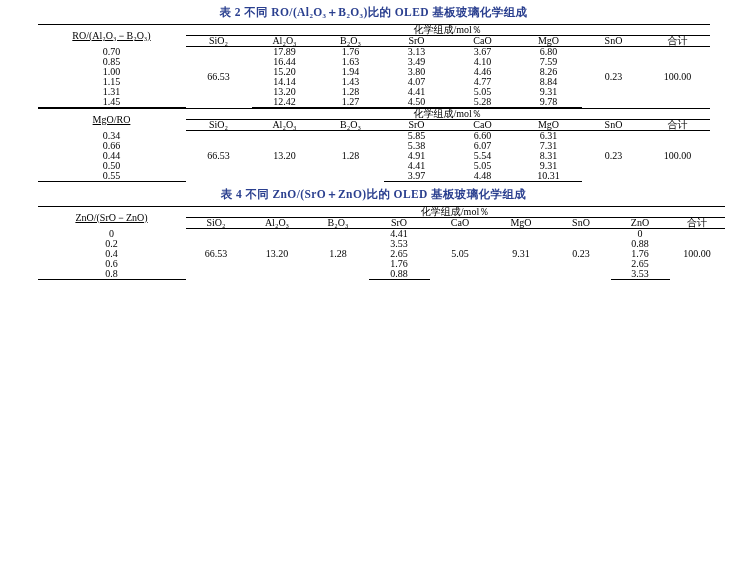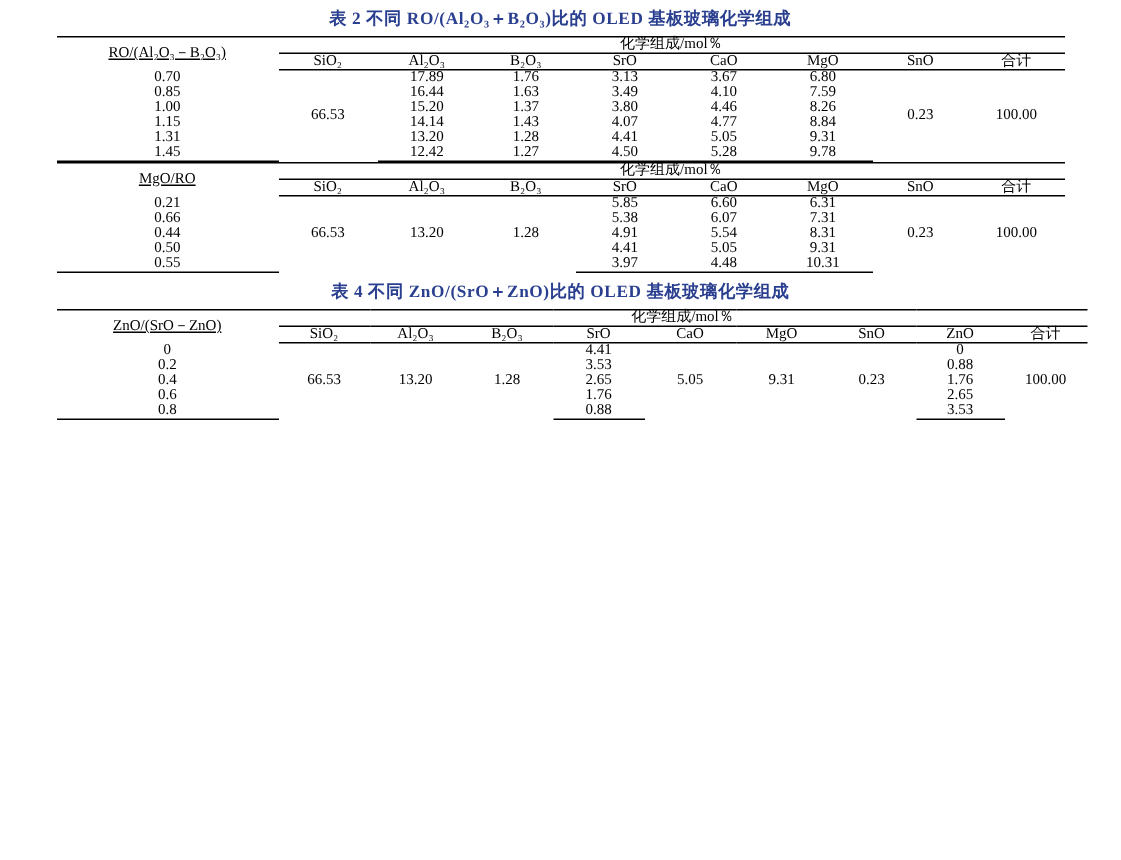--- a/index.html
+++ b/index.html
@@ -125,21 +125,21 @@
           <td>0.85</td>
           <td>16.44</td>
           <td>1.63</td>
           <td>3.49</td>
           <td>4.10</td>
           <td>7.59</td>
         </tr>
         <tr class="body-row">
           <td>1.00</td>
           <td>15.20</td>
-          <td>1.37</td>
+          <td>1.94</td>
           <td>3.80</td>
           <td>4.46</td>
           <td>8.26</td>
         </tr>
         <tr class="body-row">
           <td>1.15</td>
           <td>14.14</td>
           <td>1.43</td>
           <td>4.07</td>
           <td>4.77</td>
@@ -188,21 +188,21 @@
           <td>Al₂O₃</td>
           <td>B₂O₃</td>
           <td>SrO</td>
           <td>CaO</td>
           <td>MgO</td>
           <td>SnO</td>
           <td>合计</td>
         </tr>
 
         <tr class="body-row">
-          <td>0.21</td>
+          <td>0.34</td>
           <td rowspan="5">66.53</td>
           <td rowspan="5">13.20</td>
           <td rowspan="5">1.28</td>
           <td>5.85</td>
           <td>6.60</td>
           <td>6.31</td>
           <td rowspan="5">0.23</td>
           <td rowspan="5">100.00</td>
         </tr>
         <tr class="body-row">

